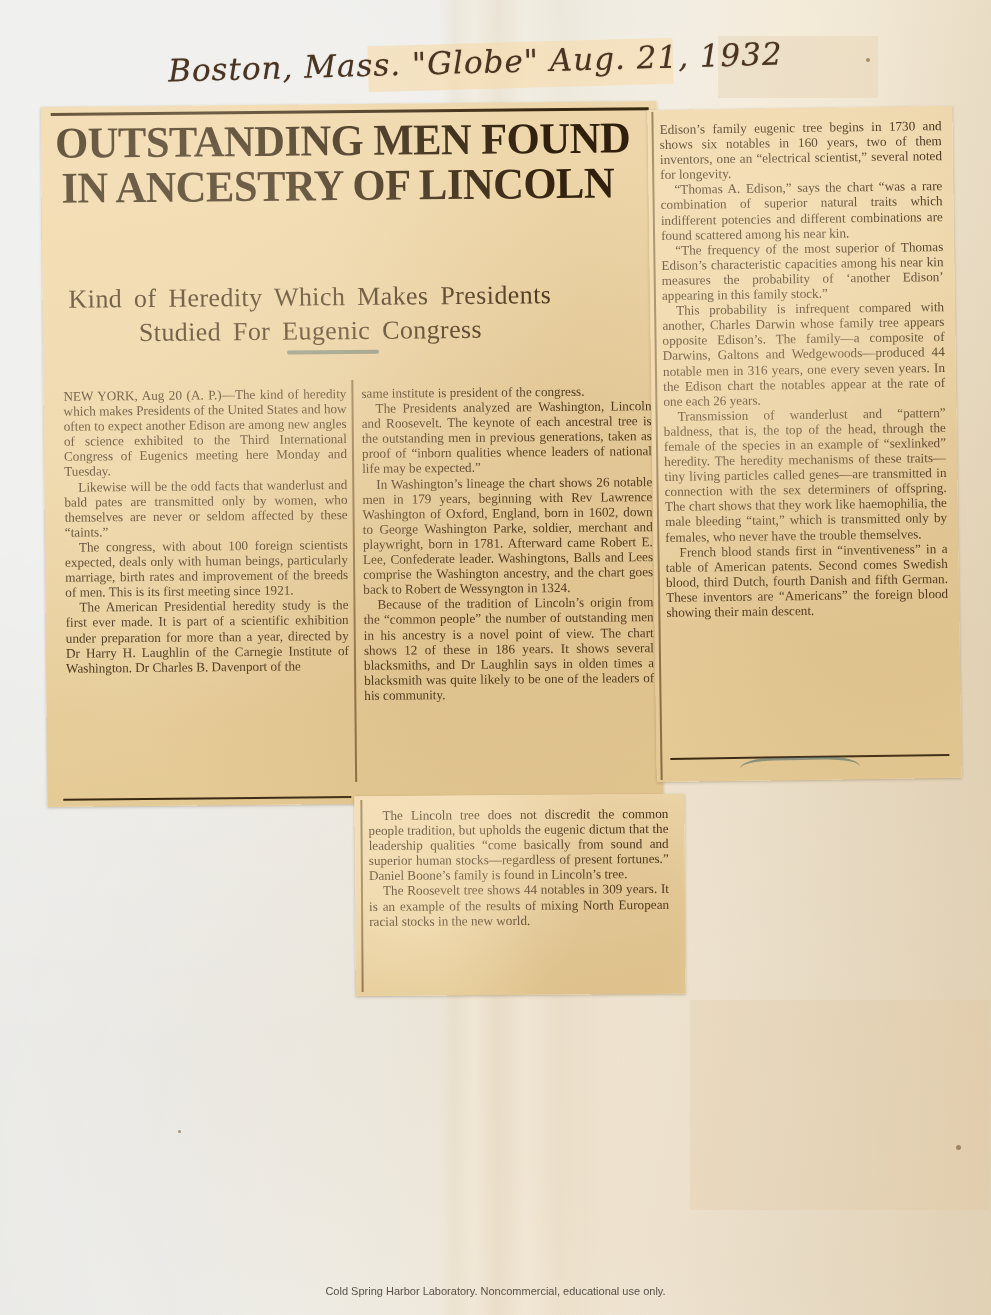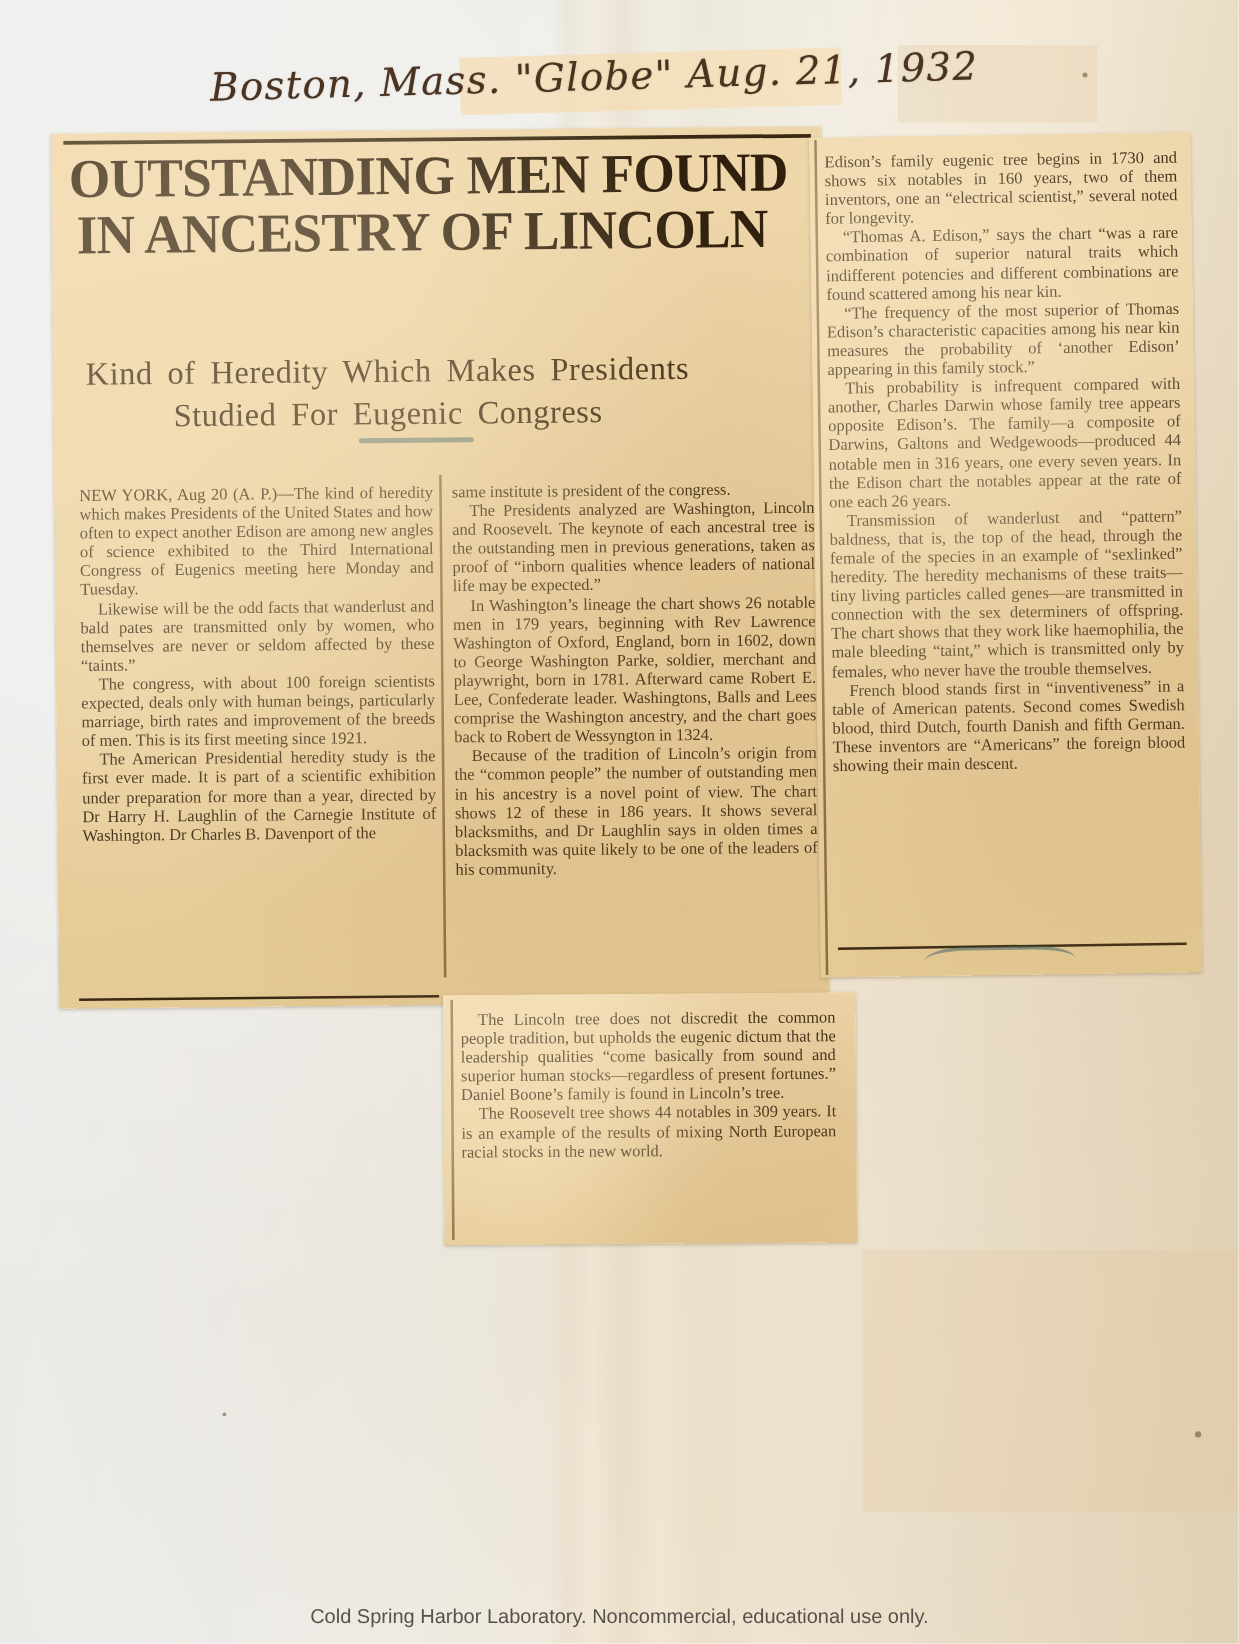--- a/index.html
+++ b/index.html
@@ -204,21 +204,21 @@
   #colmid { left: 14px; top: 12px; width: 300px; }
   #col3 { left: 12px; top: 12px; width: 282px; }
 
   .credit {
     position: absolute;
     left: 0;
     right: 0;
     top: 1285px;
     text-align: center;
     font-family: "Liberation Sans", sans-serif;
-    font-size: 16px;
+    font-size: 11px;
     color: #58504a;
   }
   .tape-mark {
     position: absolute;
     background: rgba(226,200,158,0.30);
     pointer-events: none;
   }
   .ink-dot {
     position: absolute;
     background: #6a4a22;

